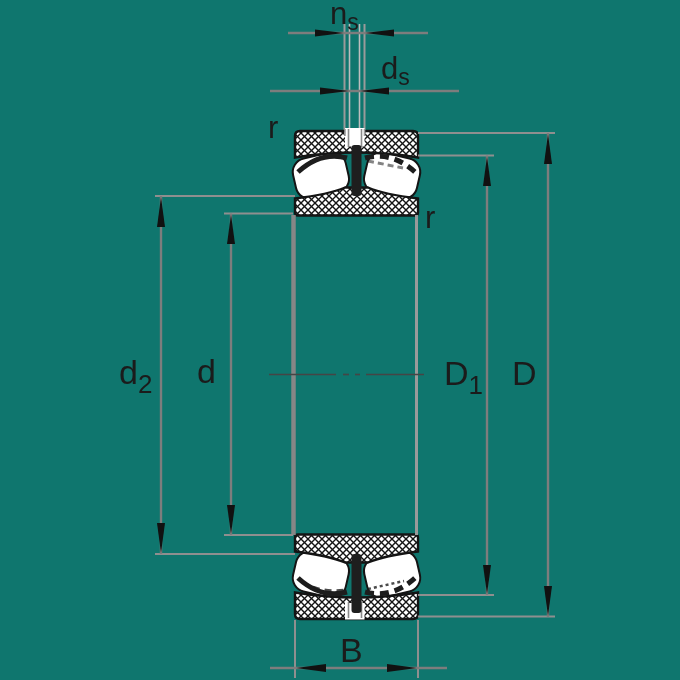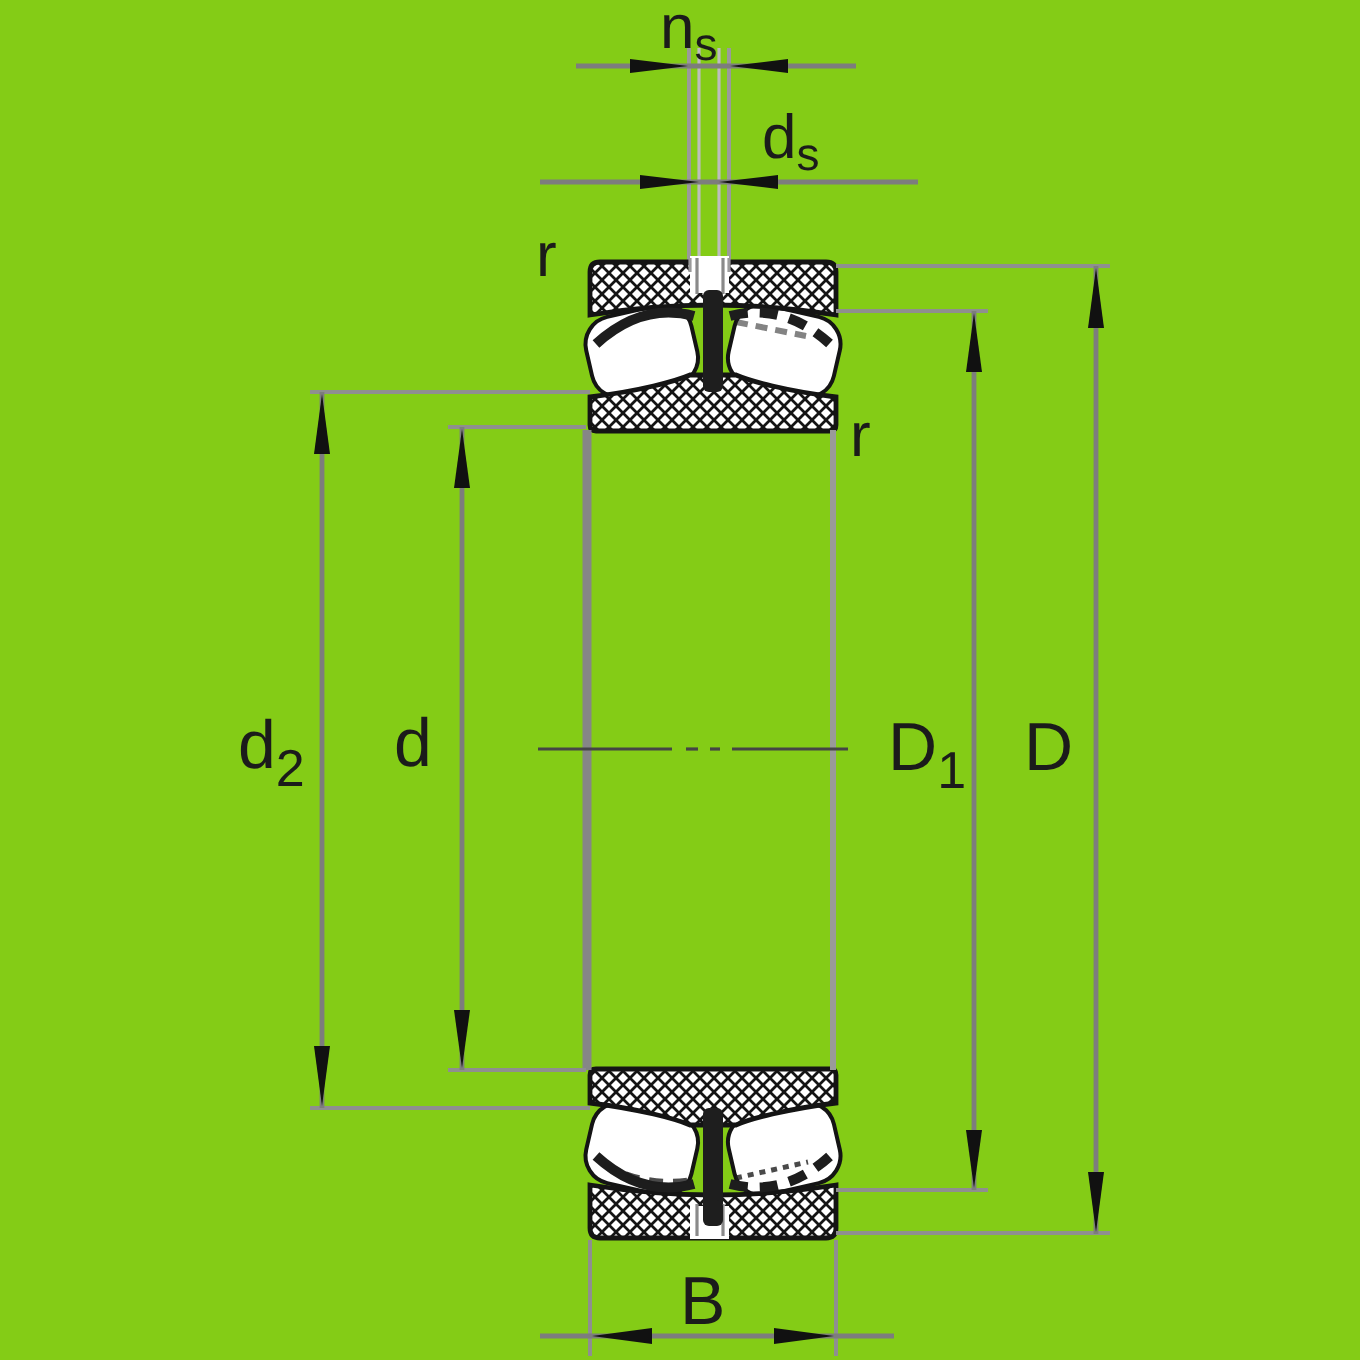--- a/index.html
+++ b/index.html
@@ -1,16 +1,16 @@
 <!DOCTYPE html>
 <html><head>
 <meta charset="utf-8">
 <style>
   html,body{margin:0;padding:0;background:#fff;}
-  .stage{position:relative;width:680px;height:680px;background:#84cc16;overflow:hidden;}
+  .stage{position:relative;width:680px;height:680px;background:#0f766e;overflow:hidden;}
   svg{position:absolute;left:0;top:0;}
   text{font-family:"Liberation Sans","DejaVu Sans",sans-serif;fill:#1b1b1b;}
   .lbl{font-size:34px;}
   .sub{font-size:26px;}
   .lbl-small{font-size:31px;}
   .sub-small{font-size:23px;}
 </style>
 </head>
 <body>
 

